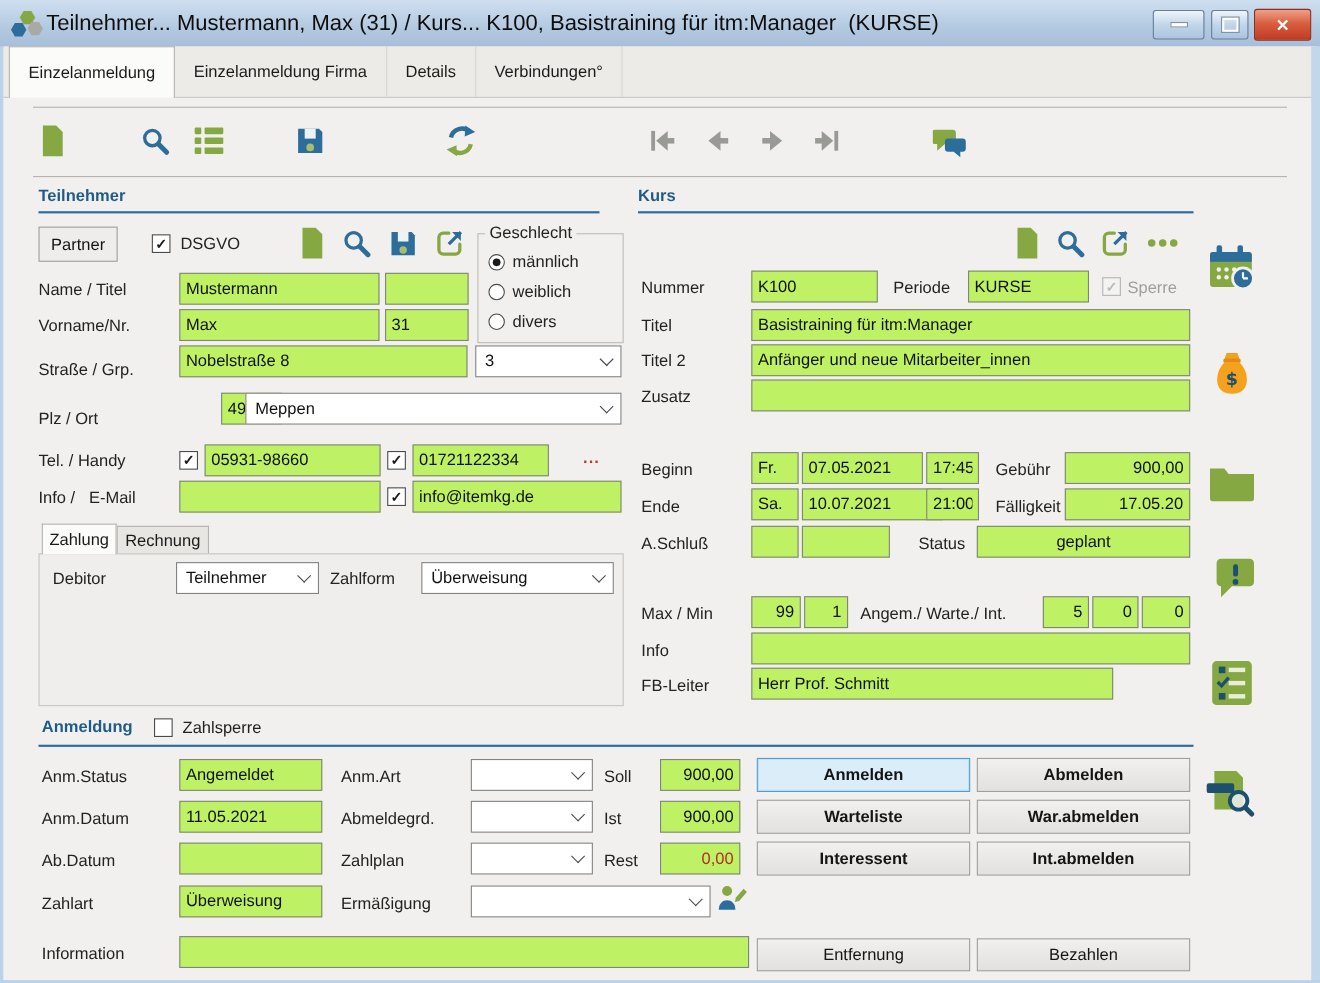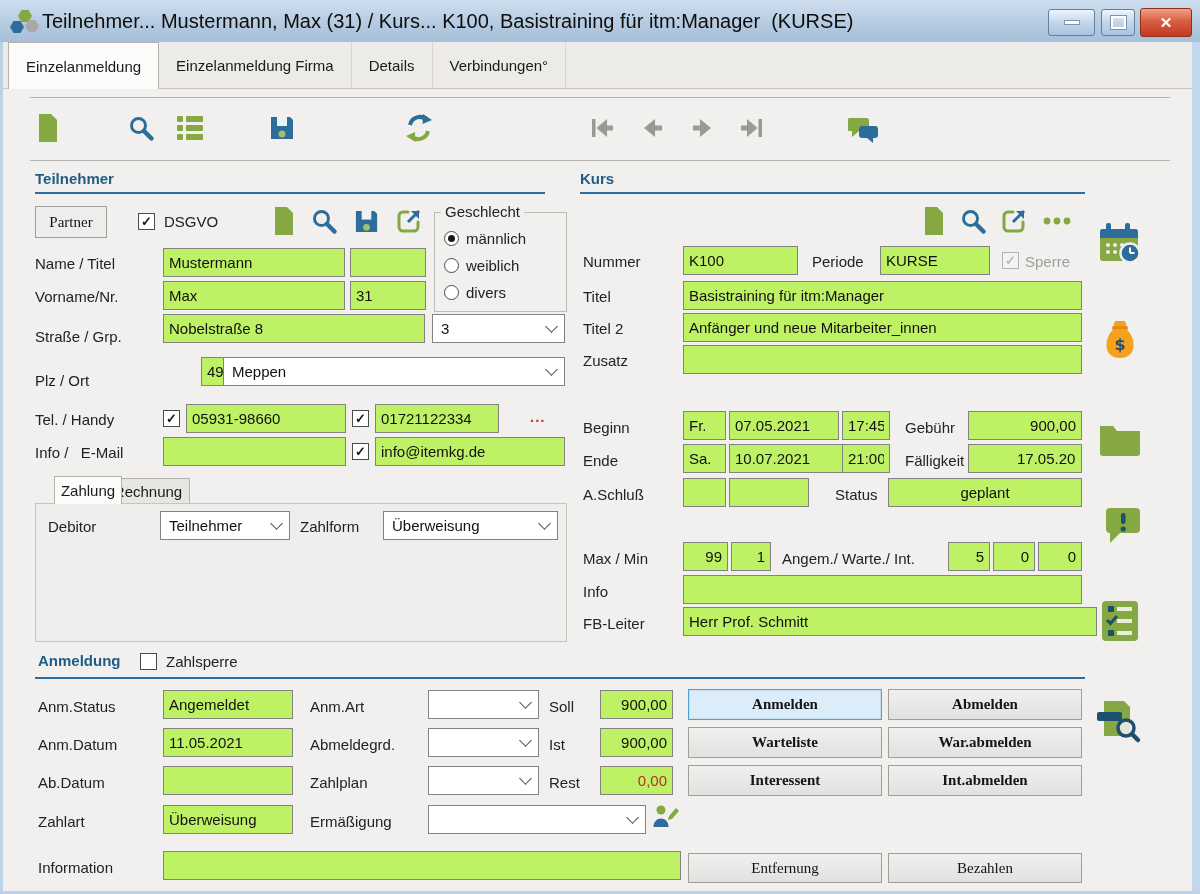--- a/index.html
+++ b/index.html
@@ -36,31 +36,31 @@
   .chev{width:8px;height:8px;border-right:1.7px solid #4a4a4a;border-bottom:1.7px solid #4a4a4a;
         transform:rotate(45deg);margin-top:-4px;flex:none;}
   .cb{position:absolute;width:17px;height:17px;box-sizing:border-box;border:1px solid #4a4a4a;background:#fff;
       font-weight:bold;font-size:13px;line-height:15px;text-align:center;color:#1a1a1a;}
   .cb.dis{border-color:#b3b3b3;color:#bcbcbc;background:#f3f3f1;}
   .radio{position:absolute;width:15px;height:15px;box-sizing:border-box;border:1px solid #4a4a4a;
          border-radius:50%;background:#fff;}
   .radio.sel::after{content:"";position:absolute;left:3px;top:3px;width:7px;height:7px;
          border-radius:50%;background:#1a1a1a;}
   .btn{position:absolute;box-sizing:border-box;background:linear-gradient(#f1f0ef,#e2e1df);
-       border:1px solid #9f9e9b;font-family:Liberation Serif, serif;font-weight:bold;font-size:15px;
+       border:1px solid #9f9e9b;font-family:Liberation Sans, sans-serif;font-weight:bold;font-size:15px;
        display:flex;align-items:center;justify-content:center;color:#141414;}
   .btn.primary{background:#dbedf9;border:1px solid #4f9fd4;box-shadow:inset 0 0 0 1px #c3e0f3;}
   .btn.plain{font-weight:normal;}
   .grpbox{position:absolute;border:1px solid #bdbbb7;}
   .grplegend{position:absolute;background:#f1f0ee;padding:0 4px;font-size:15px;color:#222;white-space:nowrap;}
   .hline{position:absolute;height:1px;background:#b5b3af;}
   .ico{position:absolute;}
   .subtab{position:absolute;box-sizing:border-box;font-size:15px;display:flex;align-items:center;
           justify-content:center;border:1px solid #b4b1ad;border-bottom:none;background:#e8e6e3;}
-  .subtab.active{background:#fbfbfa;z-index:2;margin-left:16px;}
+  .subtab.active{background:#fbfbfa;z-index:2;}
   .panel{position:absolute;border:1px solid #c6c4c0;background:#efeeec;}
   .redlink{position:absolute;color:#c0392b;font-weight:bold;font-size:15px;letter-spacing:1px;}
   .graylbl{color:#9e9e9c;}
 </style>
 </head>
 <body>
 
 <div id="app">
 
   <div class="titlebar">
@@ -296,21 +296,21 @@
   <input class="tf right" style="left: 683px; top: 542px; width: 45px;" value="99">
   <input class="tf right" style="left: 731px; top: 542px; width: 40px;" value="1">
   <div class="lbl" style="left:782px;top:550px">Angem./ Warte./ Int.</div>
   <input class="tf right" style="left: 948px; top: 542px; width: 42px;" value="5">
   <input class="tf right" style="left: 993px; top: 542px; width: 42px;" value="0">
   <input class="tf right" style="left: 1038px; top: 542px; width: 44px;" value="0">
 
   <div class="lbl" style="left:583px;top:583px">Info</div>
   <input class="tf" style="left: 683px; top: 575px; width: 399px;" value="">
   <div class="lbl" style="left:583px;top:615px">FB-Leiter</div>
-  <input class="tf" style="left: 683px; top: 607px; width: 414px;" value="Herr Prof. Schmitt">
+  <input class="tf" style="left: 683px; top: 607px; width: 329px;" value="Herr Prof. Schmitt">
 
   <div class="lbl" style="left:38px;top:652px;font-weight:bold;color:#1e5c87">Anmeldung</div>
   <span class="cb" style="left:140px;top:653px"></span>
   <div class="lbl" style="left:166px;top:653px">Zahlsperre</div>
   <div style="position:absolute;left:35px;top:677px;width:1050px;height:2px;background:#2c6da1"></div>
 
   <div class="lbl" style="left:38px;top:698px">Anm.Status</div>
   <input class="tf" style="left: 163px; top: 690px; width: 130px;" value="Angemeldet">
   <div class="lbl" style="left:310px;top:698px">Anm.Art</div>
   <div class="dd" style="left:428px;top:690px;width:111px">

